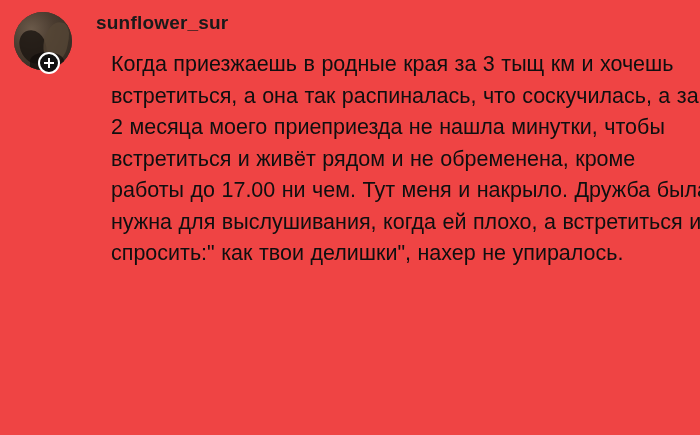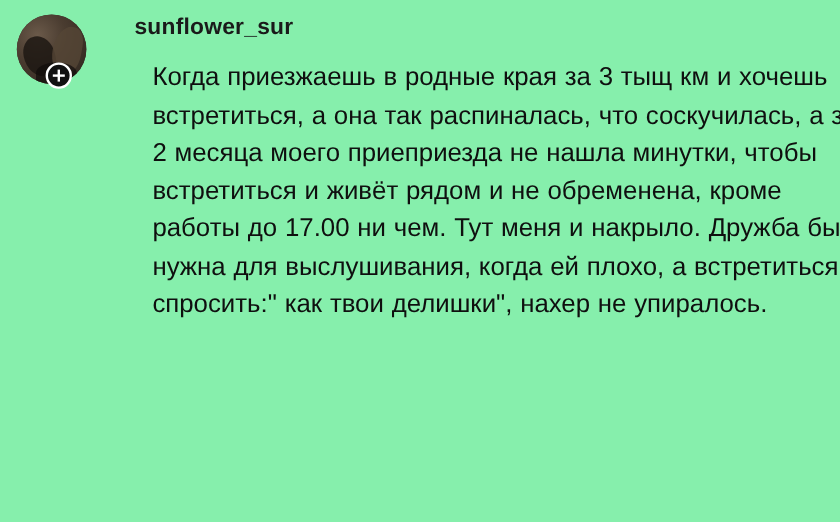--- a/index.html
+++ b/index.html
@@ -10,23 +10,23 @@
     width: 700px;
     height: 435px;
     background: #ffffff;
     font-family: "Liberation Sans", sans-serif;
     overflow: hidden;
   }
   .post {
     position: relative;
     width: 700px;
     height: 435px;
-    background: #86efac;
+    background: #ef4444;
     box-sizing: border-box;
-    padding: 12px 14px 0 30px;
+    padding: 12px 14px 0 14px;
   }
   .avatar-wrap {
     position: absolute;
     left: 14px;
     top: 12px;
     width: 60px;
     height: 60px;
   }
   .avatar {
     width: 58px;

